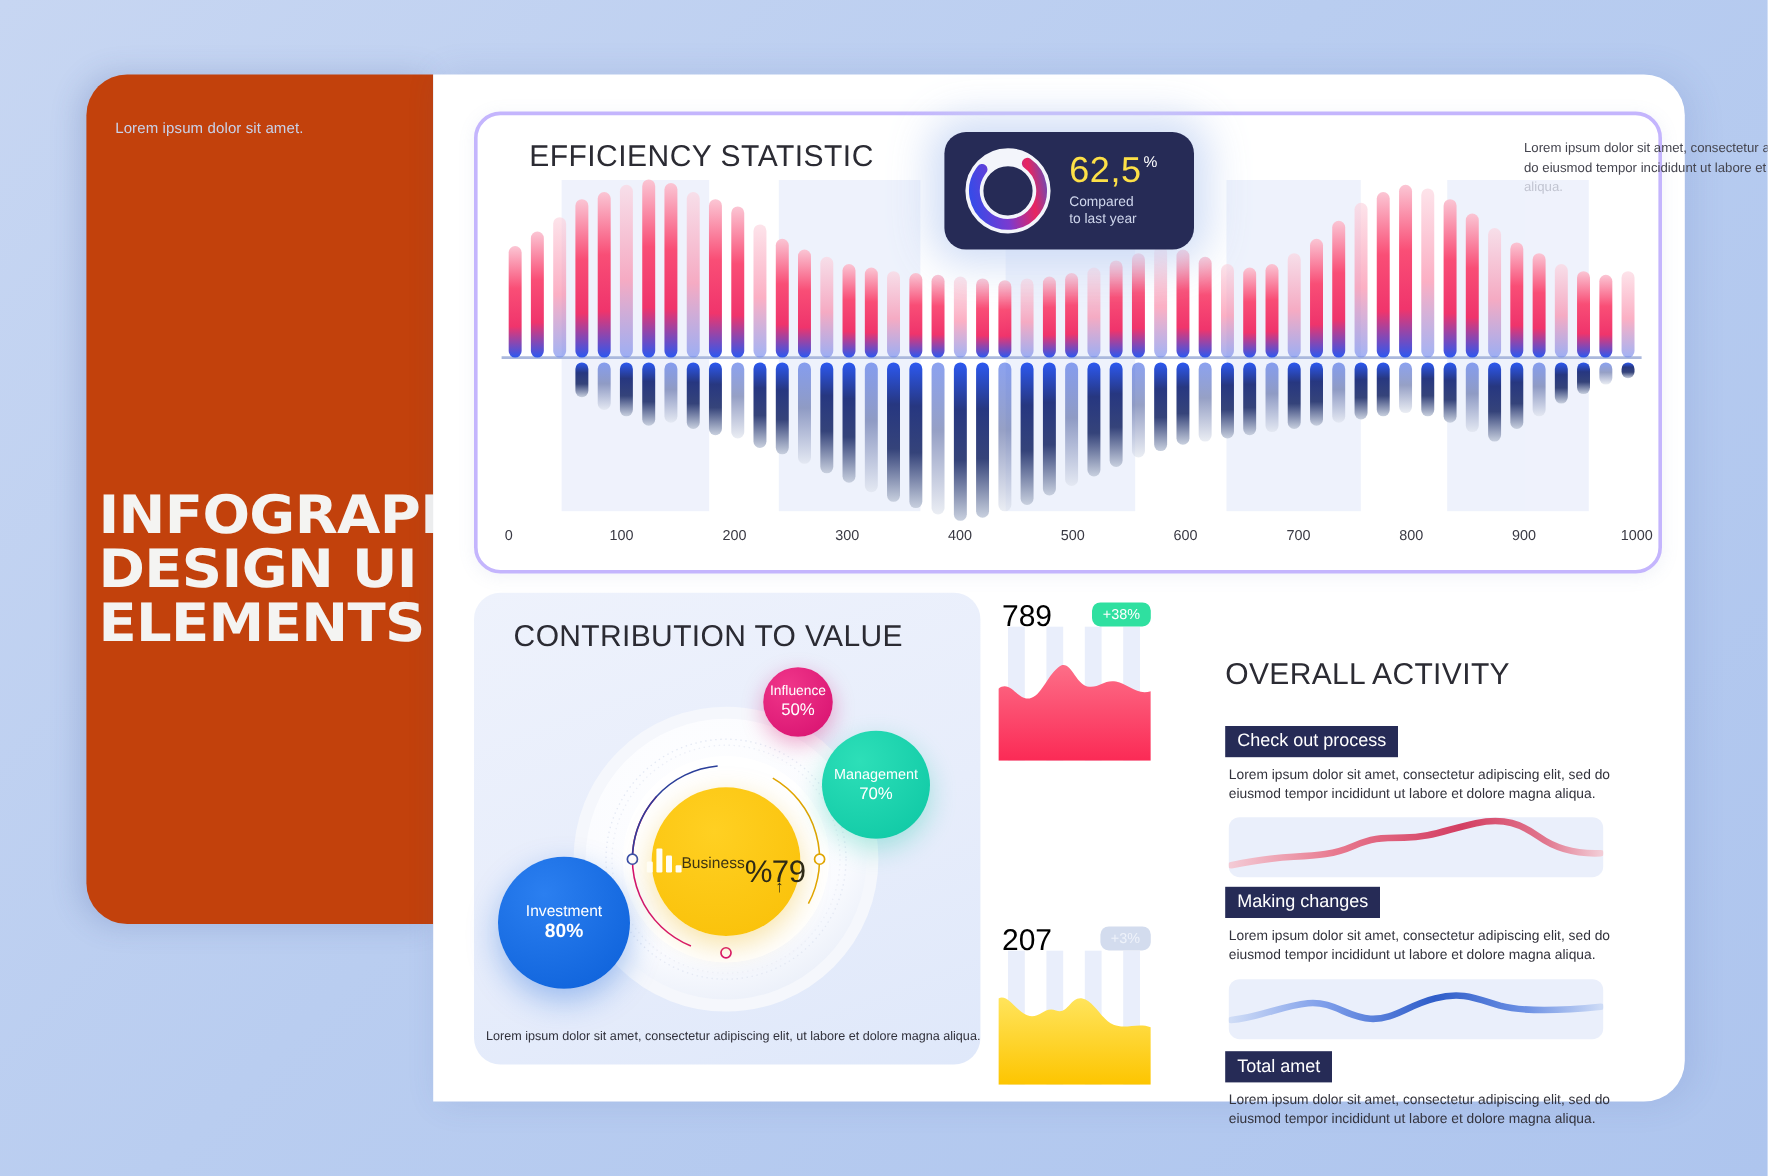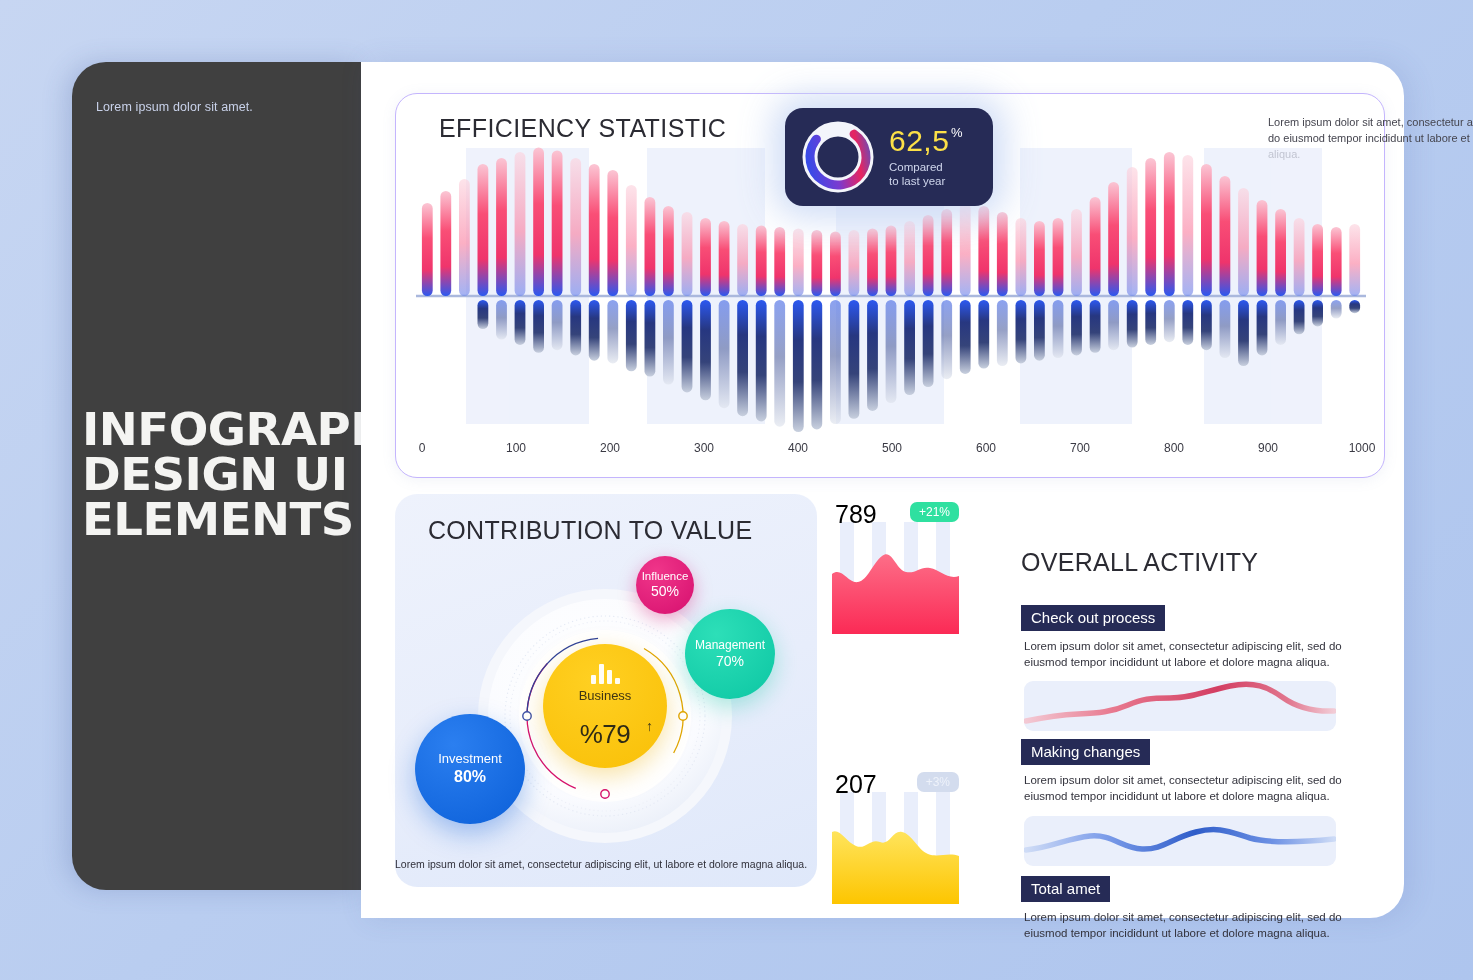--- a/index.html
+++ b/index.html
@@ -14,22 +14,22 @@
   }
 
   
   #poster {
     position: absolute;
     left: 72px; top: 62px;
     width: 1332px; height: 856px;
   }
   .dark-panel {
     position: absolute; left: 0; top: 0;
-    width: 289px; height: 828px;
-    background: #404040;
+    width: 289px; height: 708px;
+    background: #c2410c;
     border-radius: 34px 0 0 34px;
     box-shadow: -6px 0 24px rgba(60,80,150,.22);
   }
   .white-panel {
     position: absolute; left: 289px; top: 0;
     width: 1043px; height: 856px;
     background: #ffffff;
     border-radius: 0 34px 34px 0;
     box-shadow: 6px 0 28px rgba(70,95,170,.14);
   }
@@ -53,21 +53,21 @@
     transform-origin: left center;
   }
   .side-title .ln { display: block; white-space: nowrap; }
 
   
   .eff-card {
     position: absolute;
     left: 323px; top: 31px;
     width: 990px; height: 385px;
     background: #fff;
-    border: 1px solid #c4b5fd;
+    border: 3px solid #c4b5fd;
     border-radius: 22px;
     box-shadow: 0 2px 14px rgba(120,140,190,.10);
     overflow: visible;
   }
   .eff-title {
     position: absolute; left: 43px; top: 20px;
     font-size: 25px; color: #2b2b33; letter-spacing: .4px;
     font-family: "Liberation Sans", sans-serif;
   }
   .eff-lorem {
@@ -119,21 +119,21 @@
     width: 422px; height: 393px;
     background: linear-gradient(160deg,#eef2fc 0%,#e7edfb 55%,#dfe8fa 100%);
     border-radius: 22px;
   }
   .contrib-title {
     position: absolute; left: 33px; top: 22px;
     font-size: 25px; color: #2b2b33; letter-spacing: .3px;
   }
   .contrib-caption {
     position: absolute; left: 0; right: 0; bottom: 17px;
-    text-align: left;
+    text-align: right;
     font-size: 10.5px; color: #31313b;
   }
   .contrib-stage { position: absolute; left: 0; top: 50px; width: 422px; height: 330px; }
 
   .bubble {
     position: absolute; border-radius: 50%;
     display: flex; flex-direction: column;
     align-items: center; justify-content: center;
     color: #fff; text-align: center; line-height: 1.25;
   }
@@ -154,25 +154,25 @@
     left: 20px; top: 170px; width: 110px; height: 110px;
     background: radial-gradient(circle at 35% 28%, #2b7ff0, #0b5fd8);
     box-shadow: 0 10px 26px rgba(11,95,216,.34);
   }
   .bubble-management .b-name { font-size: 12px; }
   .bubble-management .b-val { font-size: 14px; }
   .bubble-investment .b-name { font-size: 13px; }
   .bubble-investment .b-val { font-size: 16px; font-weight: bold; }
 
   .biz-core {
-    position: absolute; left: 148px; top: 100px;
+    position: absolute; left: 148px; top: 112px;
     width: 124px; height: 124px; border-radius: 50%;
     background: radial-gradient(circle at 42% 30%, #ffd022, #f9bf06);
     box-shadow: 0 8px 24px rgba(235,175,0,.35);
-    display: flex; flex-direction: column; align-items: center; justify-content: center;
+    display: flex; flex-direction: row; align-items: center; justify-content: center;
   }
   .biz-icon { display: flex; align-items: flex-end; gap: 3px; height: 22px; margin-bottom: 4px; }
   .biz-icon i { display: block; width: 5px; background: #fffdf4; border-radius: 1px; }
   .biz-label { font-size: 13px; color: #3e3413; }
   .biz-value { font-size: 26px; color: #2e2a16; letter-spacing: -.5px; margin-top: 16px; }
   .biz-arrow { position: absolute; right: 14px; bottom: 34px; font-size: 14px; color: #3b3316; }
 
   
   .activity { position: absolute; left: 760px; top: 424px; width: 560px; height: 405px; }
   .oa-title {
@@ -456,21 +456,21 @@
     </div>
 
     <div class="contrib-caption">Lorem ipsum dolor sit amet, consectetur adipiscing elit, ut labore et dolore magna aliqua.</div>
   </div>
 
   <div class="activity">
     <div class="oa-title">OVERALL ACTIVITY</div>
 
     <div class="stat-card" style="left:0px;  top:36px;">
       <div class="num">789</div>
-      <div class="chip" style="background:#2fe0a0;">+21%</div>
+      <div class="chip" style="background:#2fe0a0;">+38%</div>
       <svg class="spark" viewBox="0 0 127 112" preserveAspectRatio="none">
         <defs>
           <linearGradient id="sp1" x1="0" y1="0" x2="0" y2="1">
             <stop offset="0%" stop-color="#fd6e88"></stop>
               <stop offset="100%" stop-color="#fb2a55"></stop>
           </linearGradient>
         </defs>
         <g fill="#e9eefb">
             <rect x="8" y="0" width="14" height="112"></rect>
             <rect x="40" y="0" width="14" height="112"></rect>

